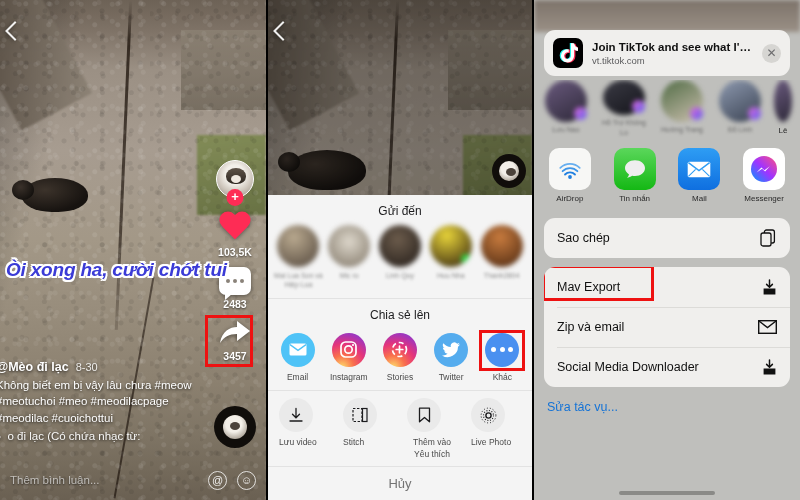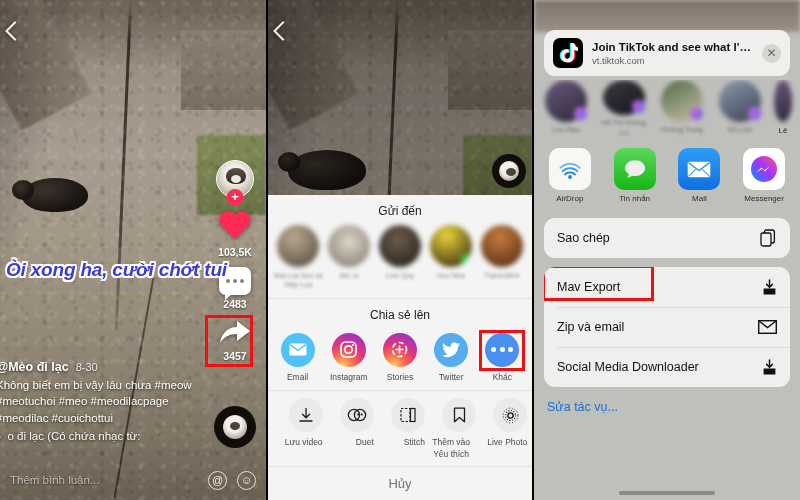--- a/index.html
+++ b/index.html
@@ -179,21 +179,21 @@
   .tt-app { width:46px; display:flex; flex-direction:column; align-items:center; position:relative; }
   .tt-app-ic { width:34px; height:34px; border-radius:50%; display:flex; align-items:center; justify-content:center; }
   .ic-email { background:#4fc3f7; }
   .ic-ig { background:radial-gradient(circle at 30% 100%, #fdd86a 0%, #f9704c 28%, #e5347a 55%, #a535b8 80%, #6b4ae0 100%); }
   .ic-stories { background:radial-gradient(circle at 30% 100%, #fdd86a 0%, #f9704c 28%, #e5347a 55%, #a535b8 80%, #6b4ae0 100%); }
   .ic-tw { background:#55acee; }
   .ic-more { background:#4a90f0; display:flex; gap:3.5px; }
   .ic-more i { width:5px; height:5px; border-radius:50%; background:#fff; display:block; }
   .tt-app-lbl { font-size:8.5px; color:#4a4a4a; margin-top:5px; }
   .tt-acts { display:flex; justify-content:space-around; padding:8px 4px 6px; }
-  .tt-act { width:50px; display:flex; flex-direction:column; align-items:flex-end; }
+  .tt-act { width:50px; display:flex; flex-direction:column; align-items:flex-start; }
   .tt-act-ic {
     width:34px; height:34px; border-radius:50%; background:#eaeaea;
     display:flex; align-items:center; justify-content:center;
   }
   .tt-act-lbl { font-size:8.5px; color:#4a4a4a; margin-top:5px; text-align:center; line-height:1.35; }
   .tt-cancel {
     margin-top:auto; border-top:1px solid #e2e2e2; height:42px;
     display:flex; align-items:center; justify-content:center; font-size:13px; color:#737373;
   }
 
@@ -431,31 +431,20 @@
         <div class="tt-act">
           <div class="tt-act-ic">
             <svg width="16" height="16" viewBox="0 0 16 16">
                 <path d="M8 1.5 V10.5 M4.5 7.3 L8 10.8 L11.5 7.3 M2 14 H14" stroke="#1c1c1e" stroke-width="1.3" fill="none" stroke-linecap="round"></path>
               </svg>
           </div>
           <div class="tt-act-lbl">Lưu video</div>
         </div>
         <div class="tt-act">
           <div class="tt-act-ic">
-            <svg width="20" height="14" viewBox="0 0 20 14">
-                <circle cx="7" cy="7" r="5.6" fill="none" stroke="#1c1c1e" stroke-width="1.3"></circle>
-                <circle cx="13" cy="7" r="5.6" fill="none" stroke="#1c1c1e" stroke-width="1.3"></circle>
-                <circle cx="11.2" cy="6.4" r="1" fill="#1c1c1e"></circle>
-                <circle cx="14.8" cy="6.4" r="1" fill="#1c1c1e"></circle>
-              </svg>
-          </div>
-          <div class="tt-act-lbl">Duet</div>
-        </div>
-        <div class="tt-act">
-          <div class="tt-act-ic">
             <svg width="16" height="16" viewBox="0 0 16 16">
                 <rect x="1" y="1.5" width="9" height="13" fill="none" stroke="#1c1c1e" stroke-width="1.2" stroke-dasharray="2.4 1.6"></rect>
                 <rect x="10.5" y="1.5" width="4.5" height="13" fill="none" stroke="#1c1c1e" stroke-width="1.2"></rect>
               </svg>
           </div>
           <div class="tt-act-lbl">Stitch</div>
         </div>
         <div class="tt-act">
           <div class="tt-act-ic">
             <svg width="13" height="16" viewBox="0 0 13 16">

